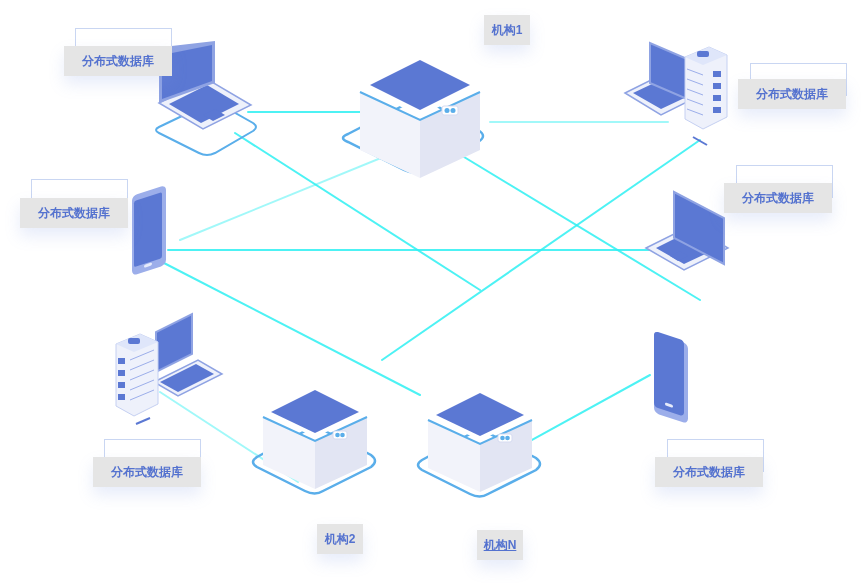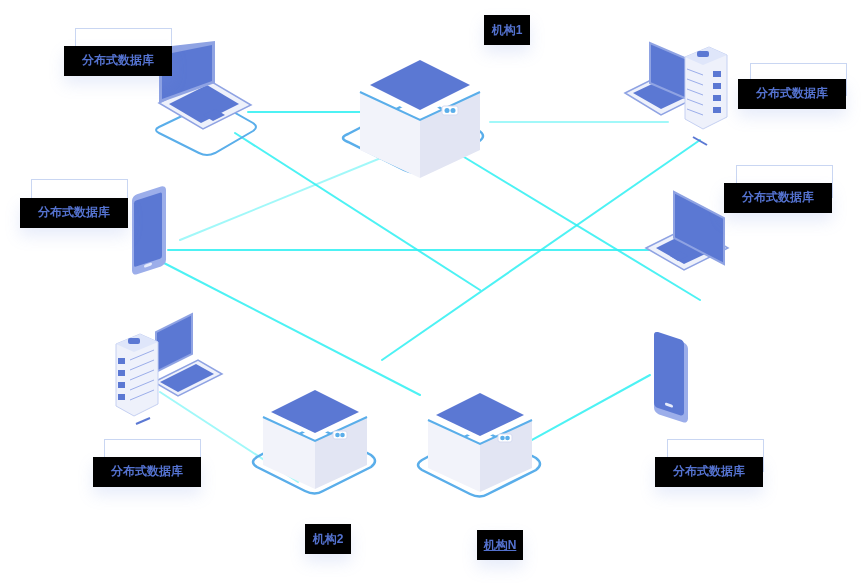--- a/index.html
+++ b/index.html
@@ -1,22 +1,22 @@
 <!DOCTYPE html>
 <html><head>
 <meta charset="utf-8">
 <style>
   html, body { margin:0; padding:0; background:#ffffff; }
   body { width:861px; height:587px; position:relative; overflow:hidden;
          font-family:"Liberation Sans","DejaVu Sans",sans-serif; }
   #diagram { position:absolute; left:0; top:0; width:861px; height:587px; }
-  .lbl { position:absolute; background:#000000; color:#5472cf; font-size:12px; font-weight:bold;
+  .lbl { position:absolute; background:#e5e5e5; color:#5472cf; font-size:12px; font-weight:bold;
          padding:0; height:30px; line-height:30px; text-align:center;
          box-shadow:0 8px 16px rgba(120,150,230,0.18); white-space:nowrap; }
-  .db-lbl { width:108px;font-family:Liberation Mono, monospace; }
+  .db-lbl { width:108px; }
   .org-lbl { width:46px; }
   .bracket { position:absolute; border:1px solid #c9d6f2; border-left-width:1px; }
 </style>
 </head>
 <body>
 
 <svg id="diagram" viewBox="0 0 861 587" xmlns="http://www.w3.org/2000/svg">
   <defs>
     <linearGradient id="cubeSide" x1="0" y1="0" x2="1" y2="0">
       <stop offset="0" stop-color="#f4f5fb"></stop>
@@ -158,14 +158,14 @@
 <div class="bracket" style="left:667px;top:439px;width:95px;height:32px;border-bottom:none;"></div>
 
 <div class="lbl db-lbl" style="left:64px;top:46px;">分布式数据库</div>
 <div class="lbl db-lbl" style="left:738px;top:79px;">分布式数据库</div>
 <div class="lbl db-lbl" style="left:20px;top:198px;">分布式数据库</div>
 <div class="lbl db-lbl" style="left:724px;top:183px;">分布式数据库</div>
 <div class="lbl db-lbl" style="left:93px;top:457px;">分布式数据库</div>
 <div class="lbl db-lbl" style="left:655px;top:457px;">分布式数据库</div>
 
 <div class="lbl org-lbl" style="left:484px;top:15px;">机构1</div>
-<div class="lbl org-lbl" style="left:305px;top:524px;text-align:center;">机构2</div>
+<div class="lbl org-lbl" style="left:317px;top:524px;text-align:center;">机构2</div>
 <div class="lbl org-lbl" style="left:477px;top:530px;text-decoration:underline;">机构N</div>
 
 </body></html>

